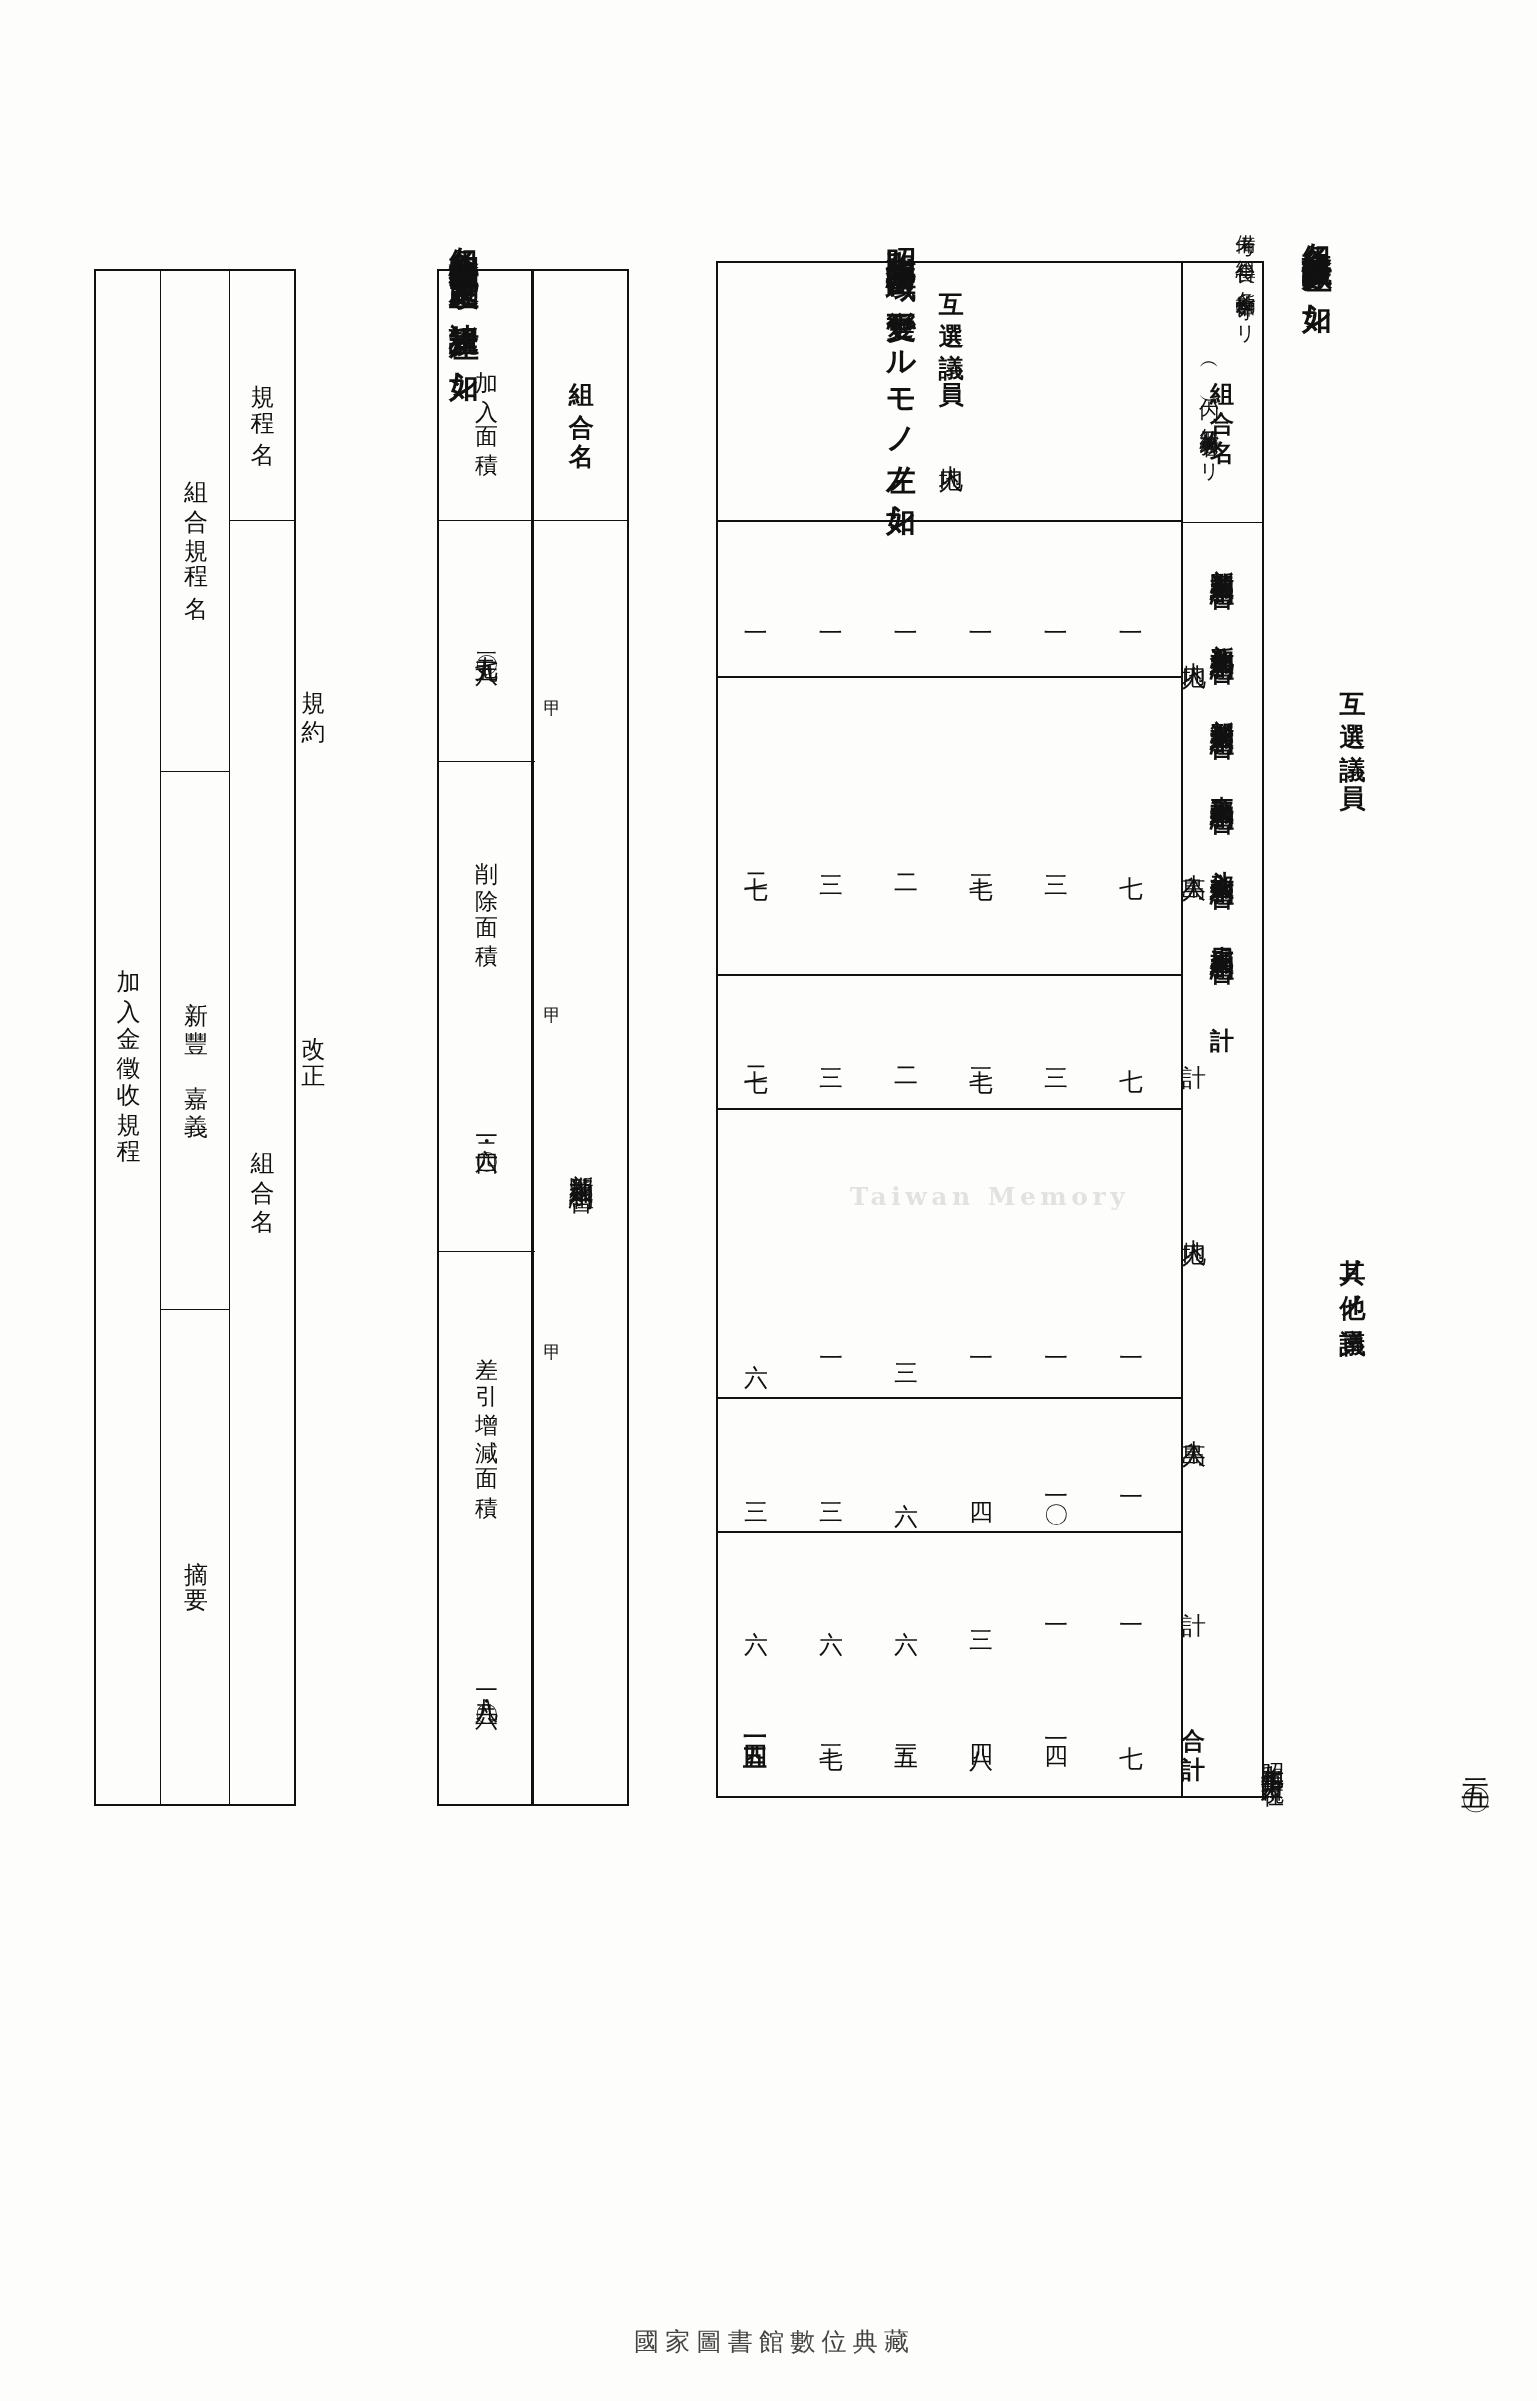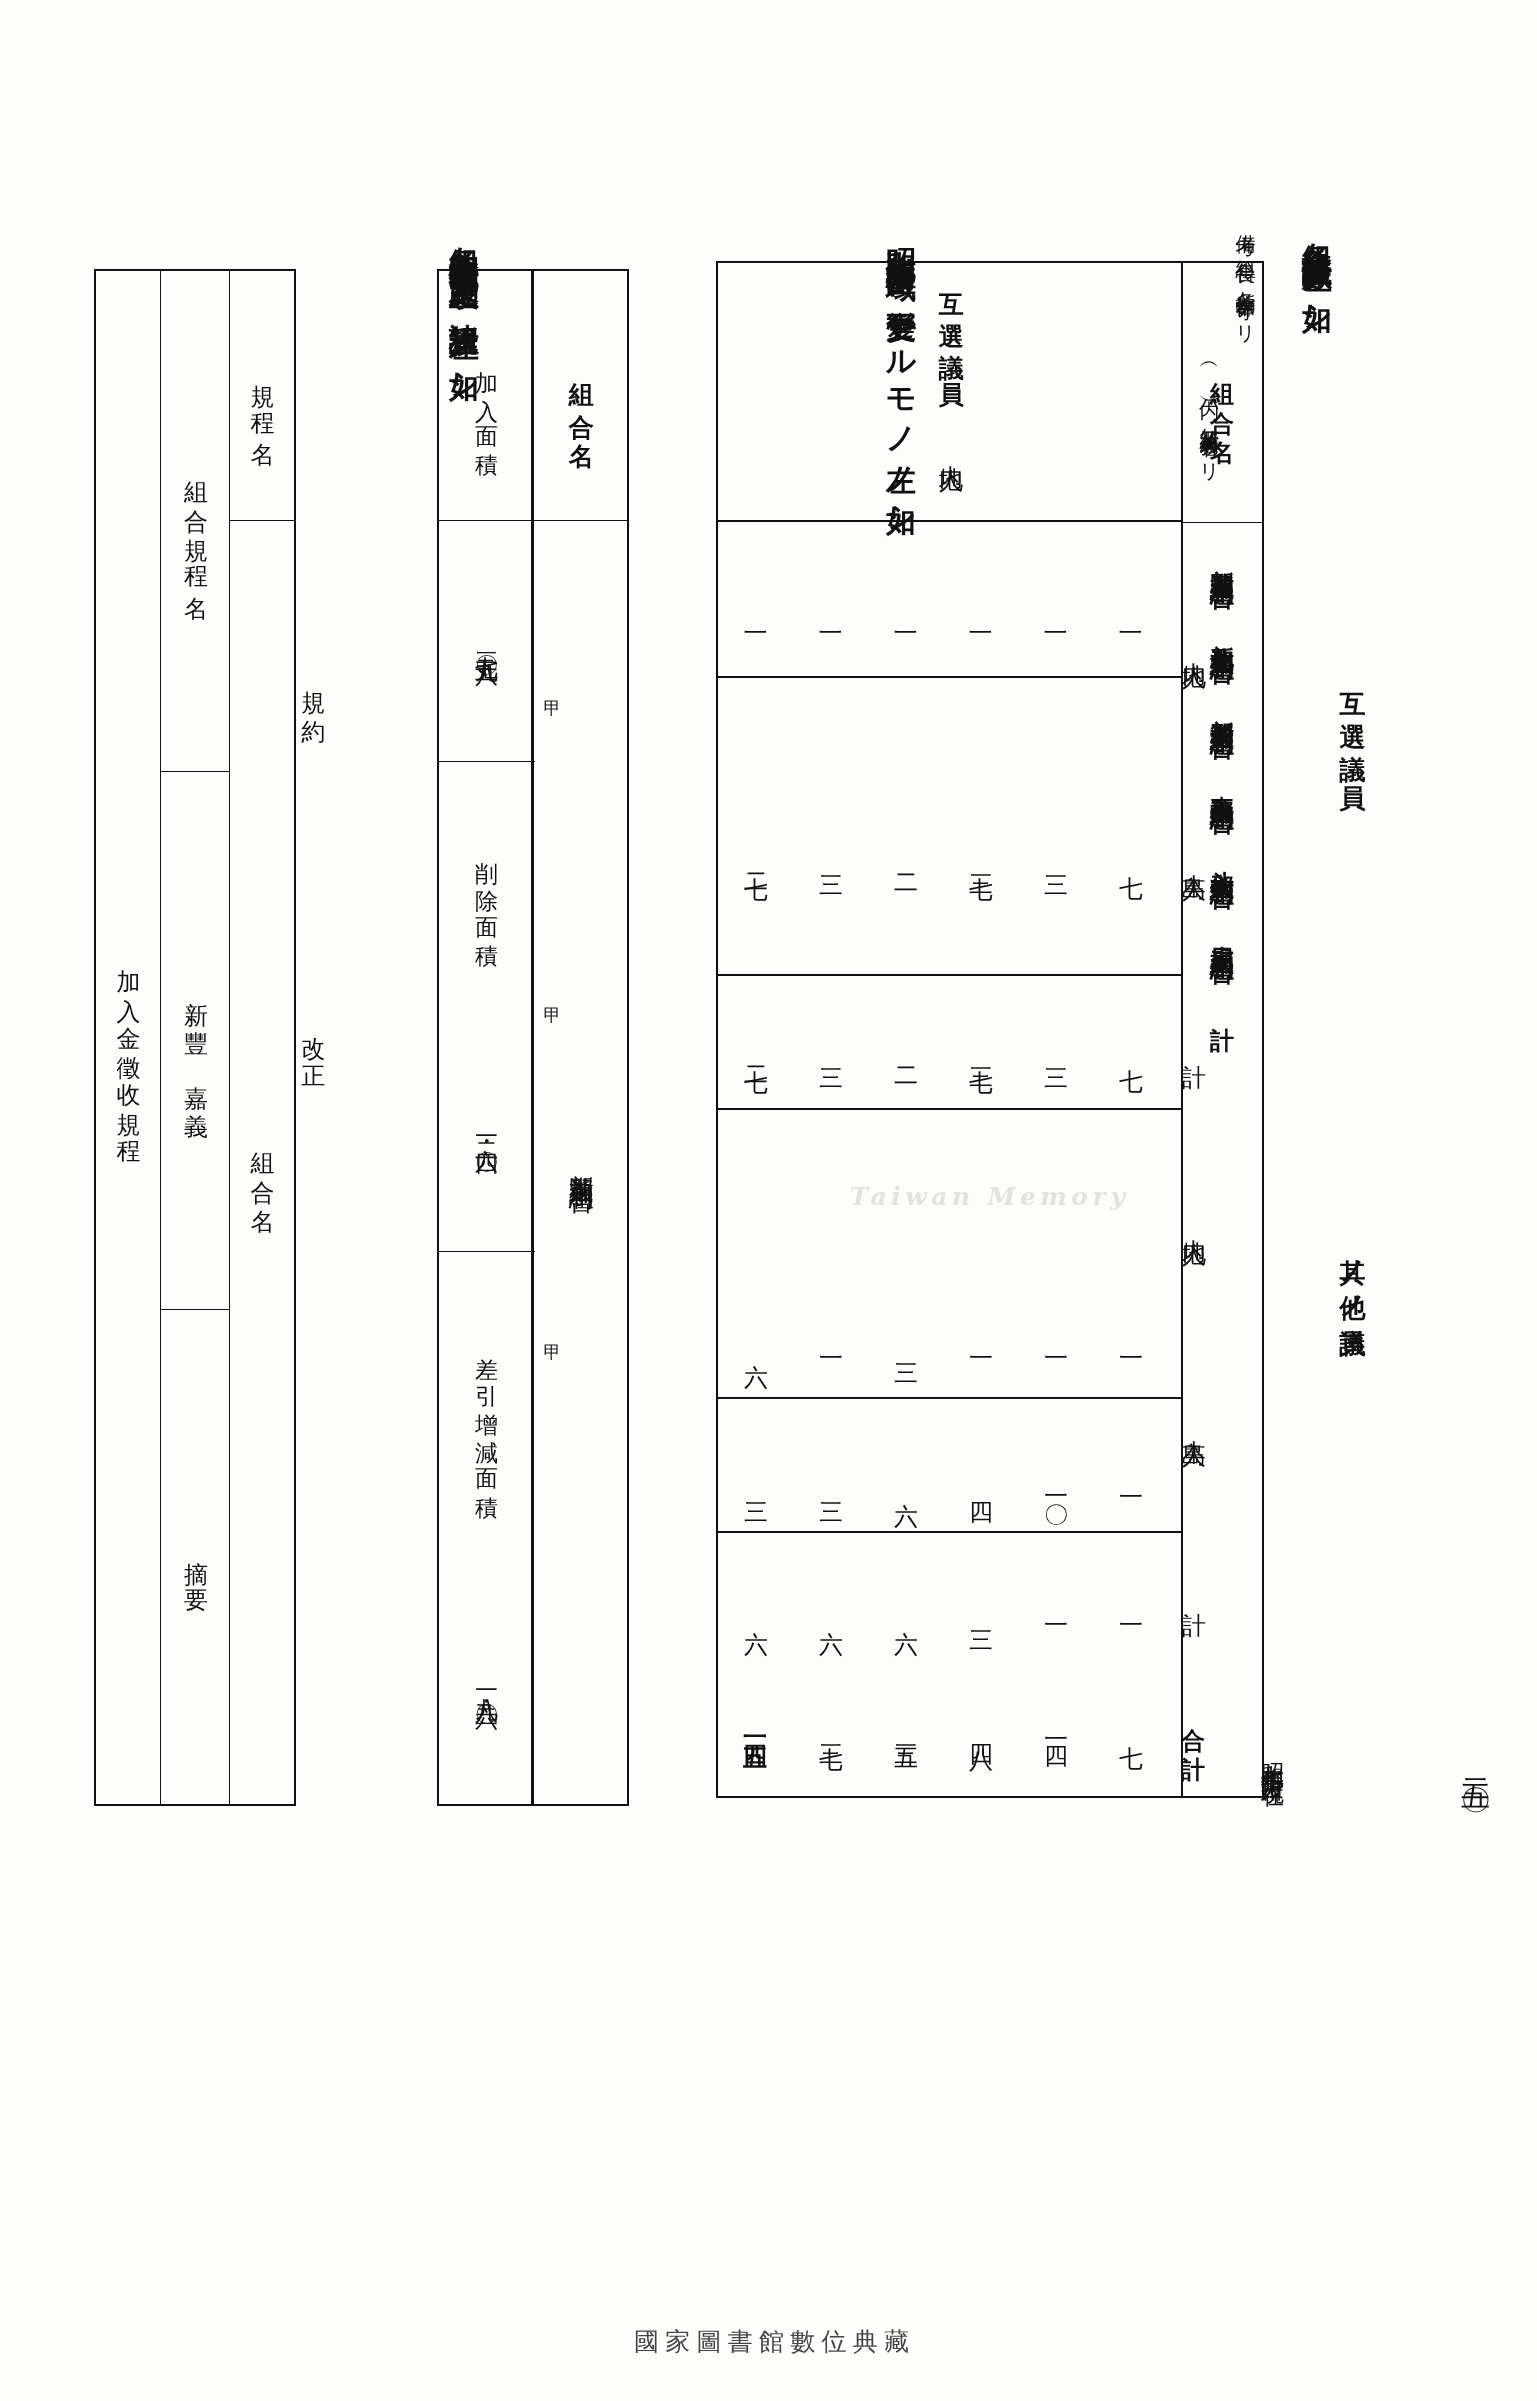--- a/index.html
+++ b/index.html
@@ -76,21 +76,21 @@
     position:absolute;left:730px;top:1182px;
     width:519px;height:163px;
     opacity:.38;
     color:#b9b9b9;
     font-size:77px;
     font-weight:bold;
     letter-spacing:.12em;
     text-align:center;
     pointer-events:none;
   }
-  #watermark .wm-sub{font-size:25px;letter-spacing:.18em;font-style:italic;}
+  #watermark .wm-sub{font-size:25px;letter-spacing:.18em;}
   #footer{
     position:absolute;left:0;right:0;top:2325px;
     text-align:center;font-size:25px;color:#444;letter-spacing:.25em;margin-left:12px;
   }
 </style>
 </head>
 <body>
 
 <div class="page">
 

